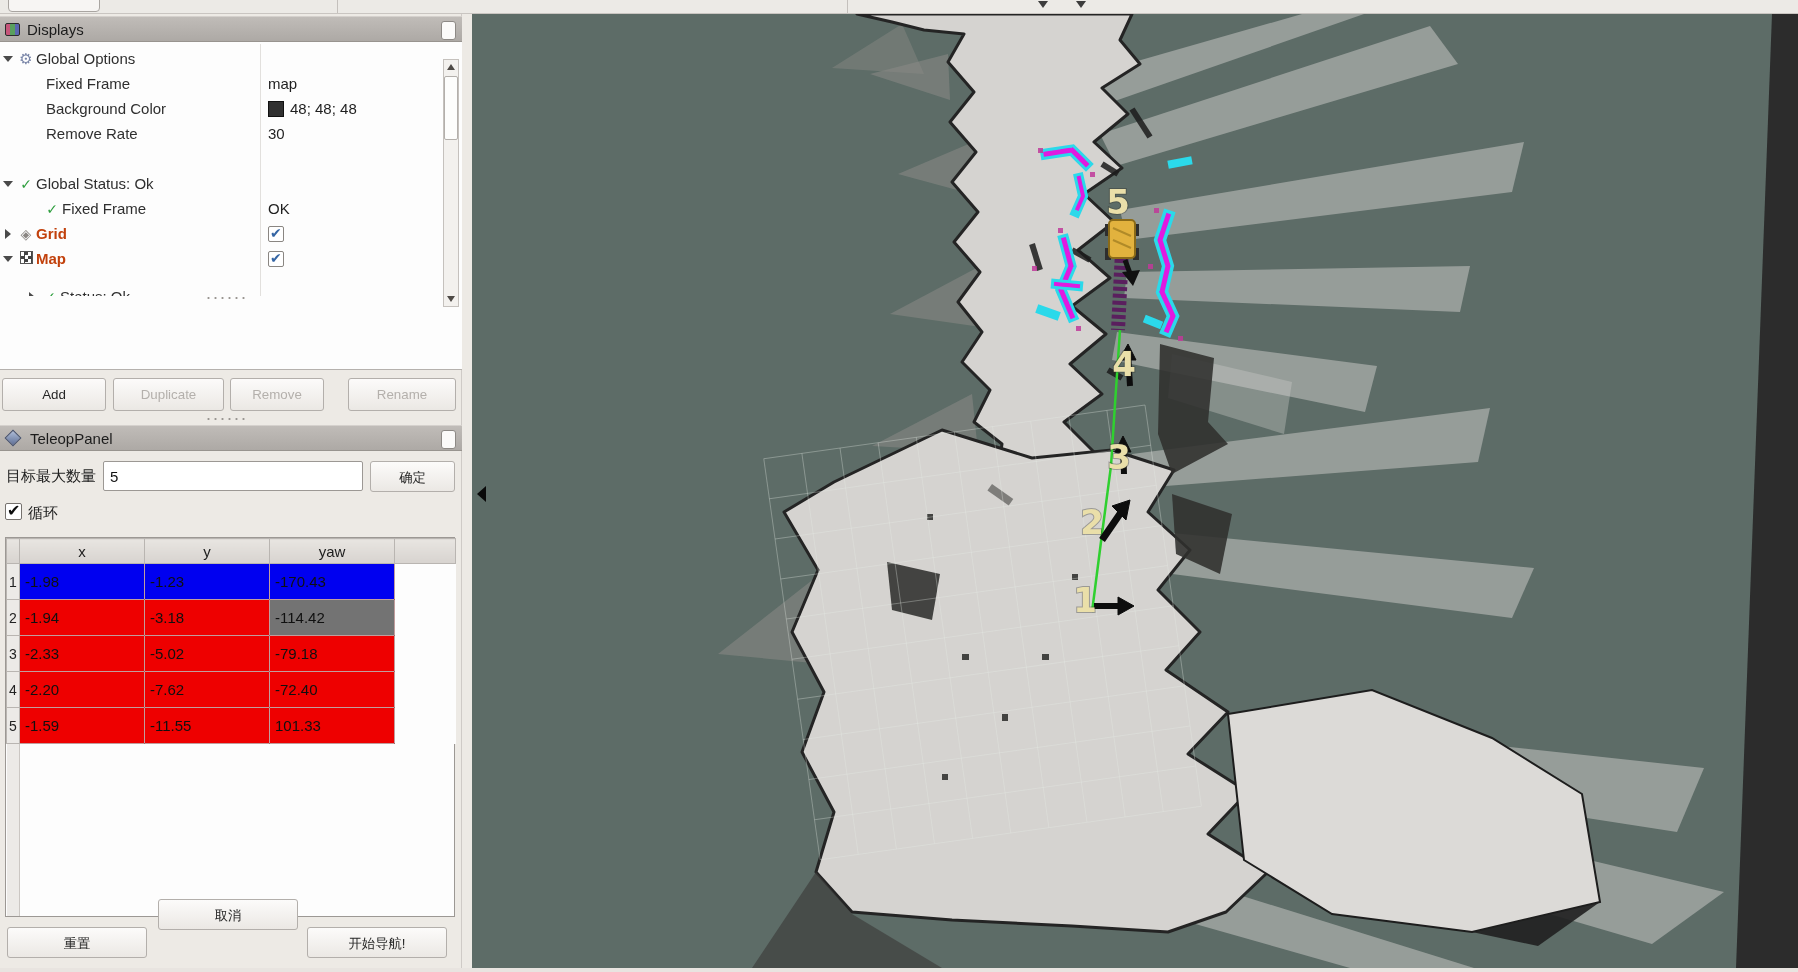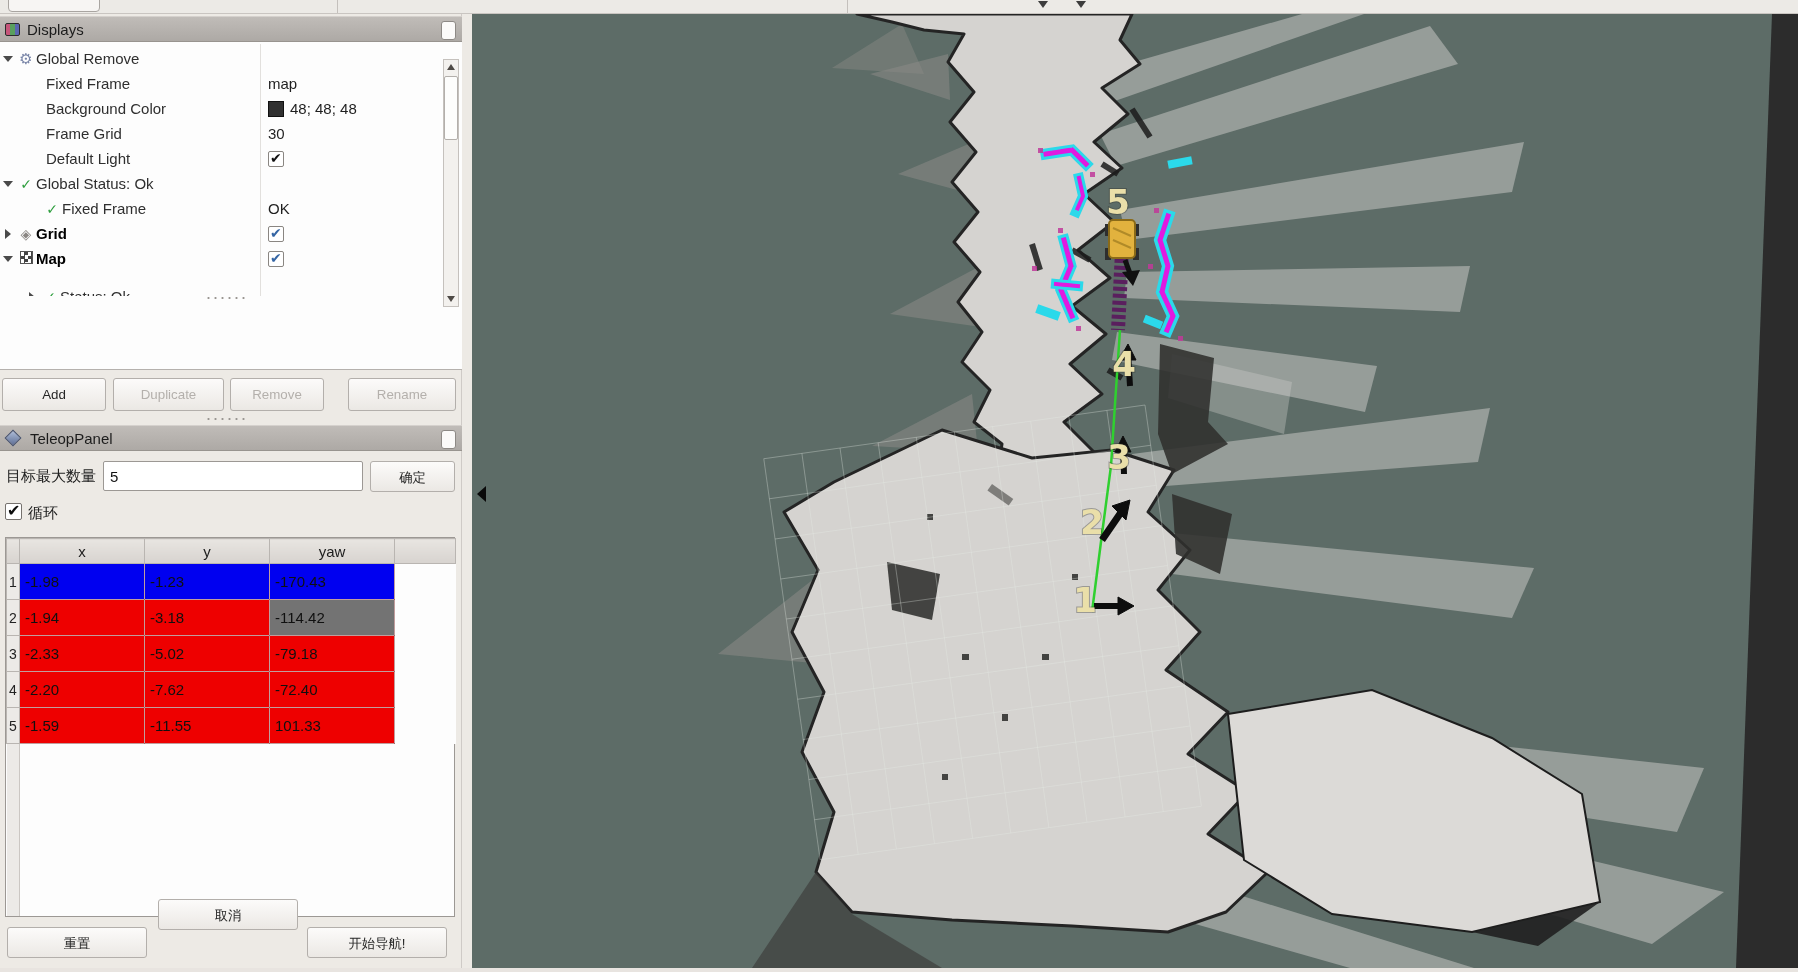--- a/index.html
+++ b/index.html
@@ -31,21 +31,21 @@
   #tree-box { left:0; top:28px; width:462px; height:328px; background:#fdfdfd; overflow:hidden;
     border-bottom:1px solid #b5b1ad; }
   #tree-clip { position:absolute; left:0; top:2px; width:462px; height:252px; overflow:hidden; }
   .col-divider { position:absolute; left:260px; top:0; width:1px; height:252px; background:#e2e0dd; }
   .trow { position:absolute; left:0; width:440px; height:25px; display:flex; align-items:center; }
   .tw { width:16px; display:flex; justify-content:center; }
   .exp-down { width:0;height:0;border-left:5px solid transparent;border-right:5px solid transparent;border-top:6px solid #4a4a4a; }
   .exp-right { width:0;height:0;border-top:5px solid transparent;border-bottom:5px solid transparent;border-left:6px solid #4a4a4a; }
   .ticon { width:20px; text-align:center; font-size:13px; }
   .tlabel { color:#2f2f2f; }
-  .tlabel.bold-blue { color:#000000; font-weight:bold; }
+  .tlabel.bold-blue { color:#c2410c; font-weight:bold; }
   .tval { position:absolute; left:268px; display:flex; align-items:center; gap:6px; color:#1f1f1f; }
   .gear { color:#7a86a8; font-size:15px; }
   .gcheck { color:#2e9e3e; font-weight:bold; font-size:14px; }
   .grid-glyph { color:#8a8683; font-size:14px; }
   .map-glyph { width:13px; height:13px; border:1px solid #555;
     background:conic-gradient(#444 25%,#fff 0 50%,#444 0 75%,#fff 0); background-size:7px 7px; }
   .swatch { width:16px; height:16px; background:#303030; border:1px solid #111; }
   .cb { width:16px; height:16px; background:#fff; border:1px solid #8a8682; border-radius:2px;
     position:relative; }
   .cb.on::after { content:"✔"; position:absolute; left:1px; top:-2px; font-size:14px; font-weight:bold; color:#101010; }
@@ -118,46 +118,39 @@
 
   <div id="tree-box" class="abs">
     <div id="tree-clip">
       <div class="col-divider"></div>
 
       <div class="trow" style="top:2px">
         <span class="tw">
             <span class="exp-down"></span>
           </span>
         <span class="ticon gear">⚙</span>
-        <span class="tlabel">Global Remove</span>
+        <span class="tlabel">Global Options</span>
       </div>
       <div class="trow" style="top:27px">
         <span style="width:46px"></span>
         <span class="tlabel">Fixed Frame</span>
         <span class="tval">map</span>
       </div>
       <div class="trow" style="top:52px">
         <span style="width:46px"></span>
         <span class="tlabel">Background Color</span>
         <span class="tval">
           <span class="swatch"></span>
           <span>48; 48; 48</span>
         </span>
       </div>
       <div class="trow" style="top:77px">
         <span style="width:46px"></span>
-        <span class="tlabel">Frame Grid</span>
+        <span class="tlabel">Remove Rate</span>
         <span class="tval">30</span>
-      </div>
-      <div class="trow" style="top:102px">
-        <span style="width:46px"></span>
-        <span class="tlabel">Default Light</span>
-        <span class="tval">
-            <span class="cb on"></span>
-          </span>
       </div>
       <div class="trow" style="top:127px">
         <span class="tw">
             <span class="exp-down"></span>
           </span>
         <span class="ticon gcheck">✓</span>
         <span class="tlabel">Global Status: Ok</span>
       </div>
       <div class="trow" style="top:152px">
         <span style="width:42px"></span>

